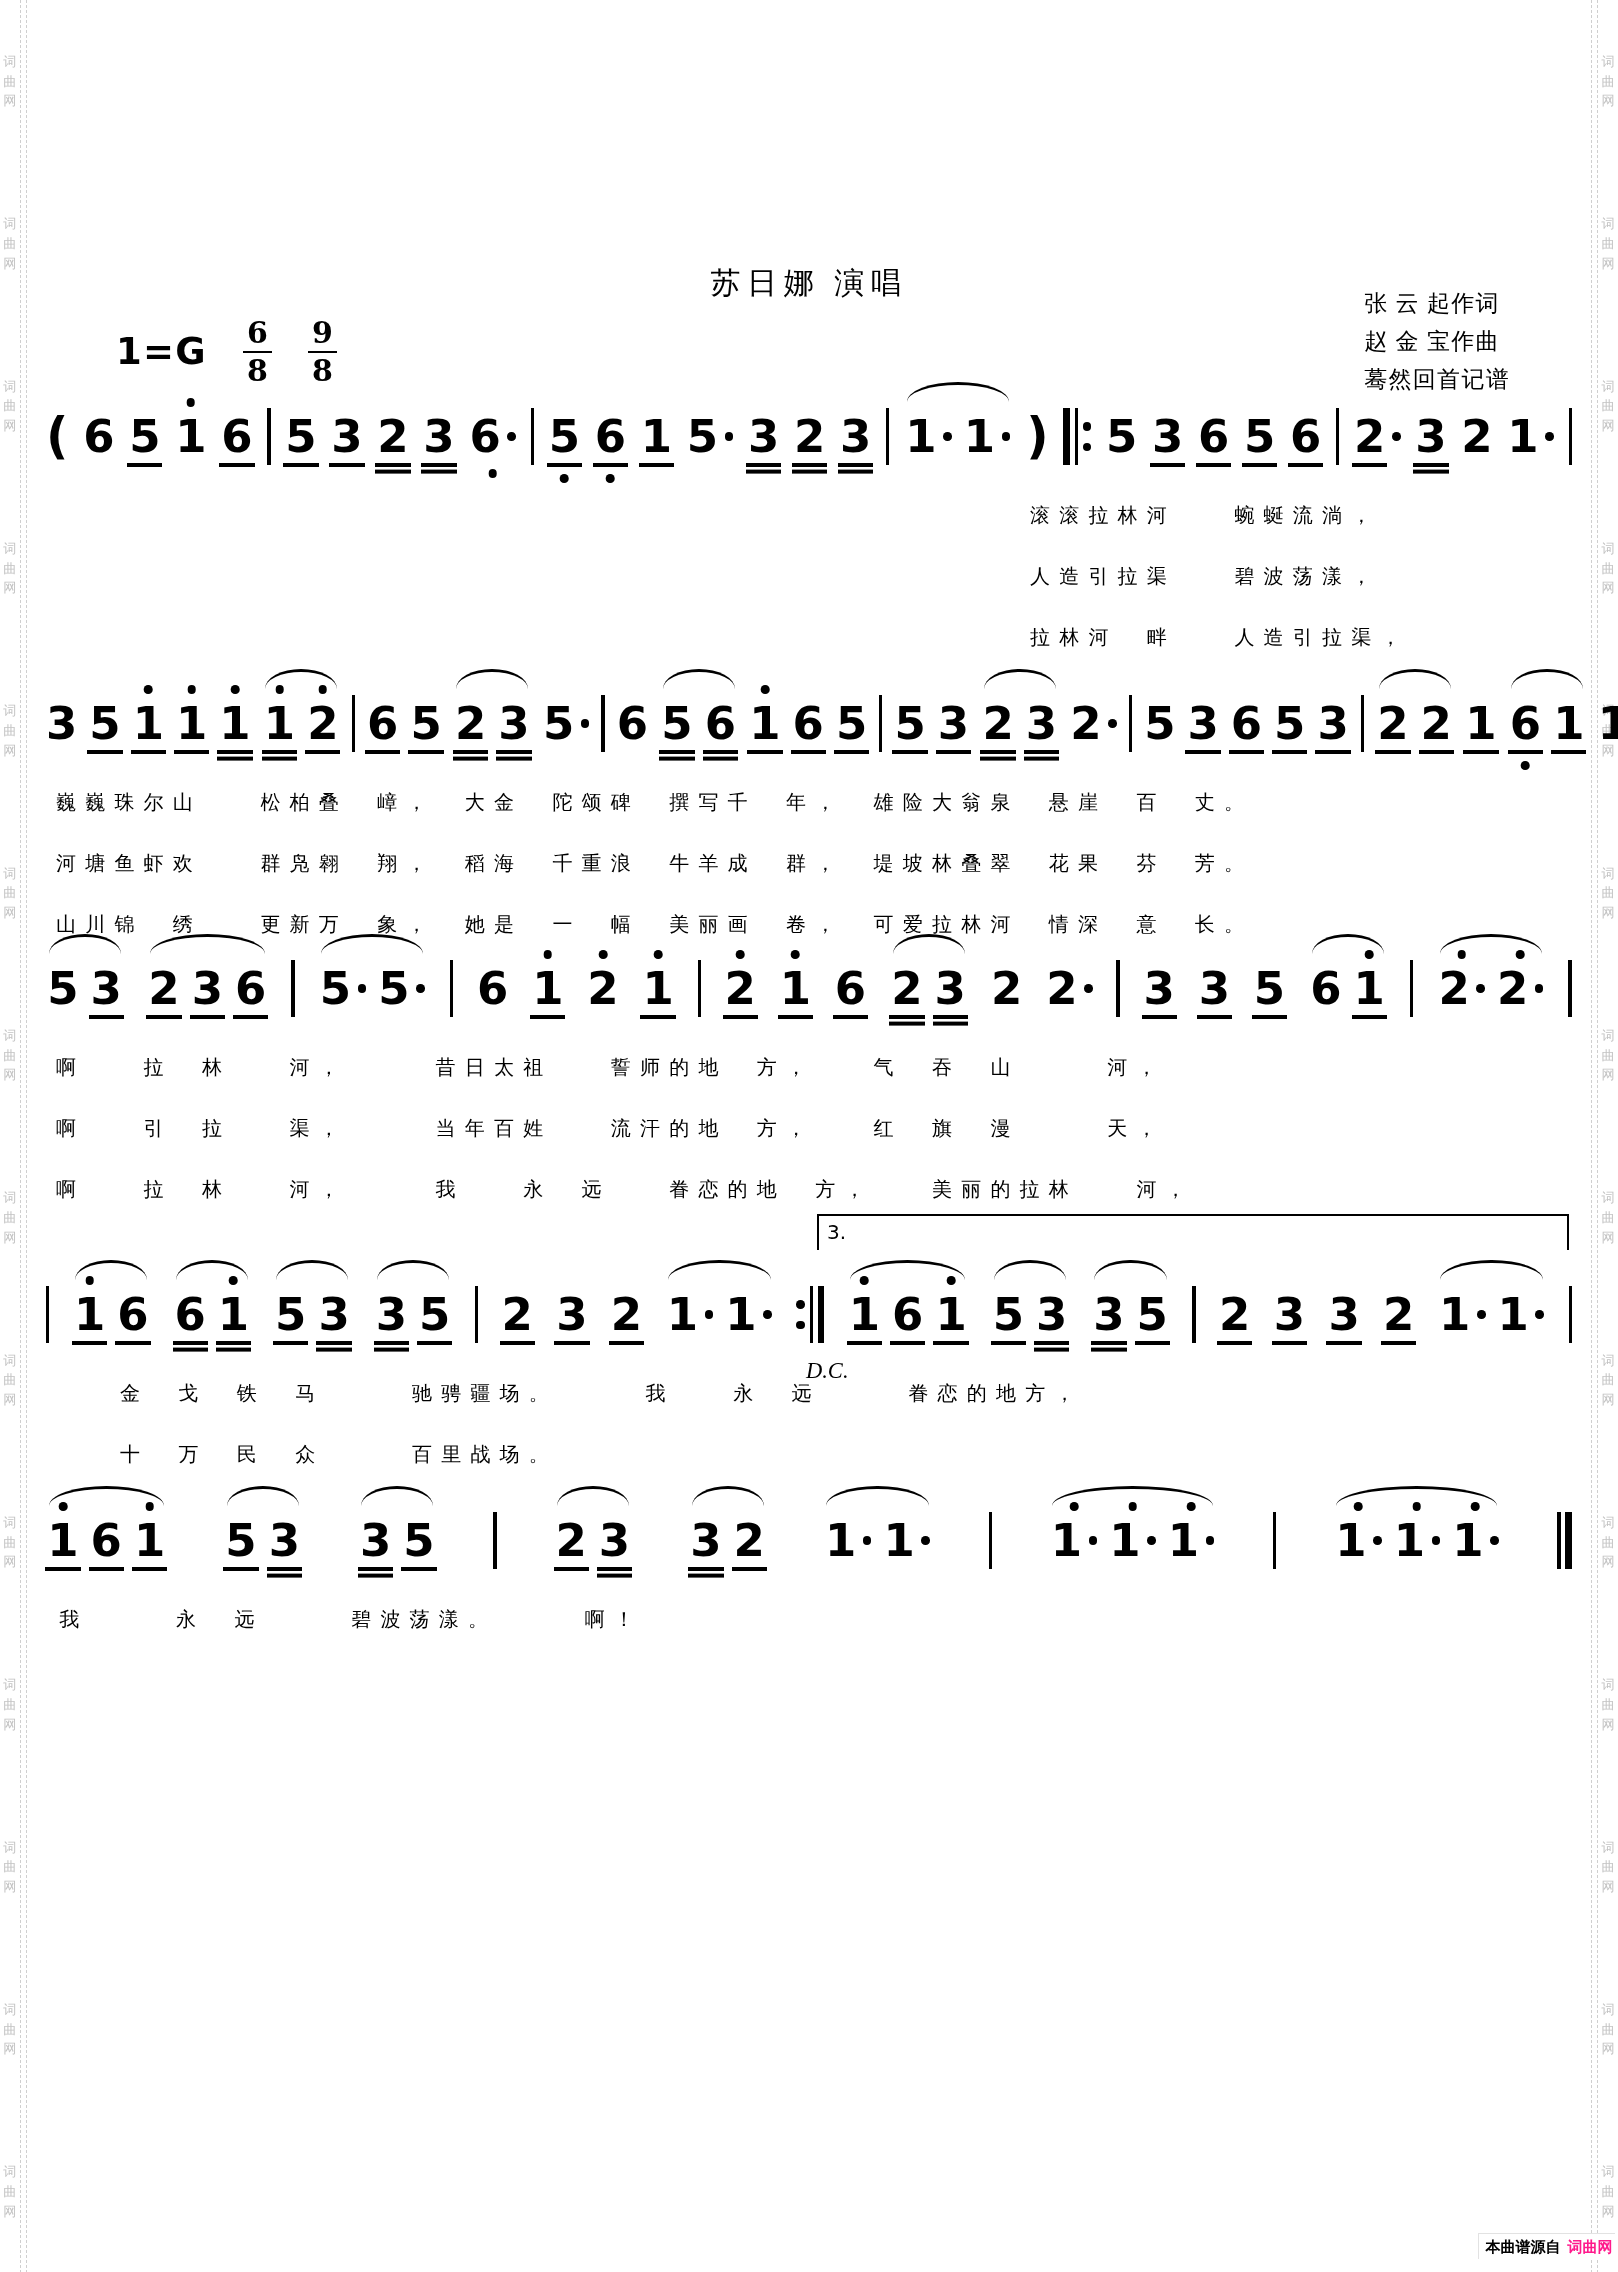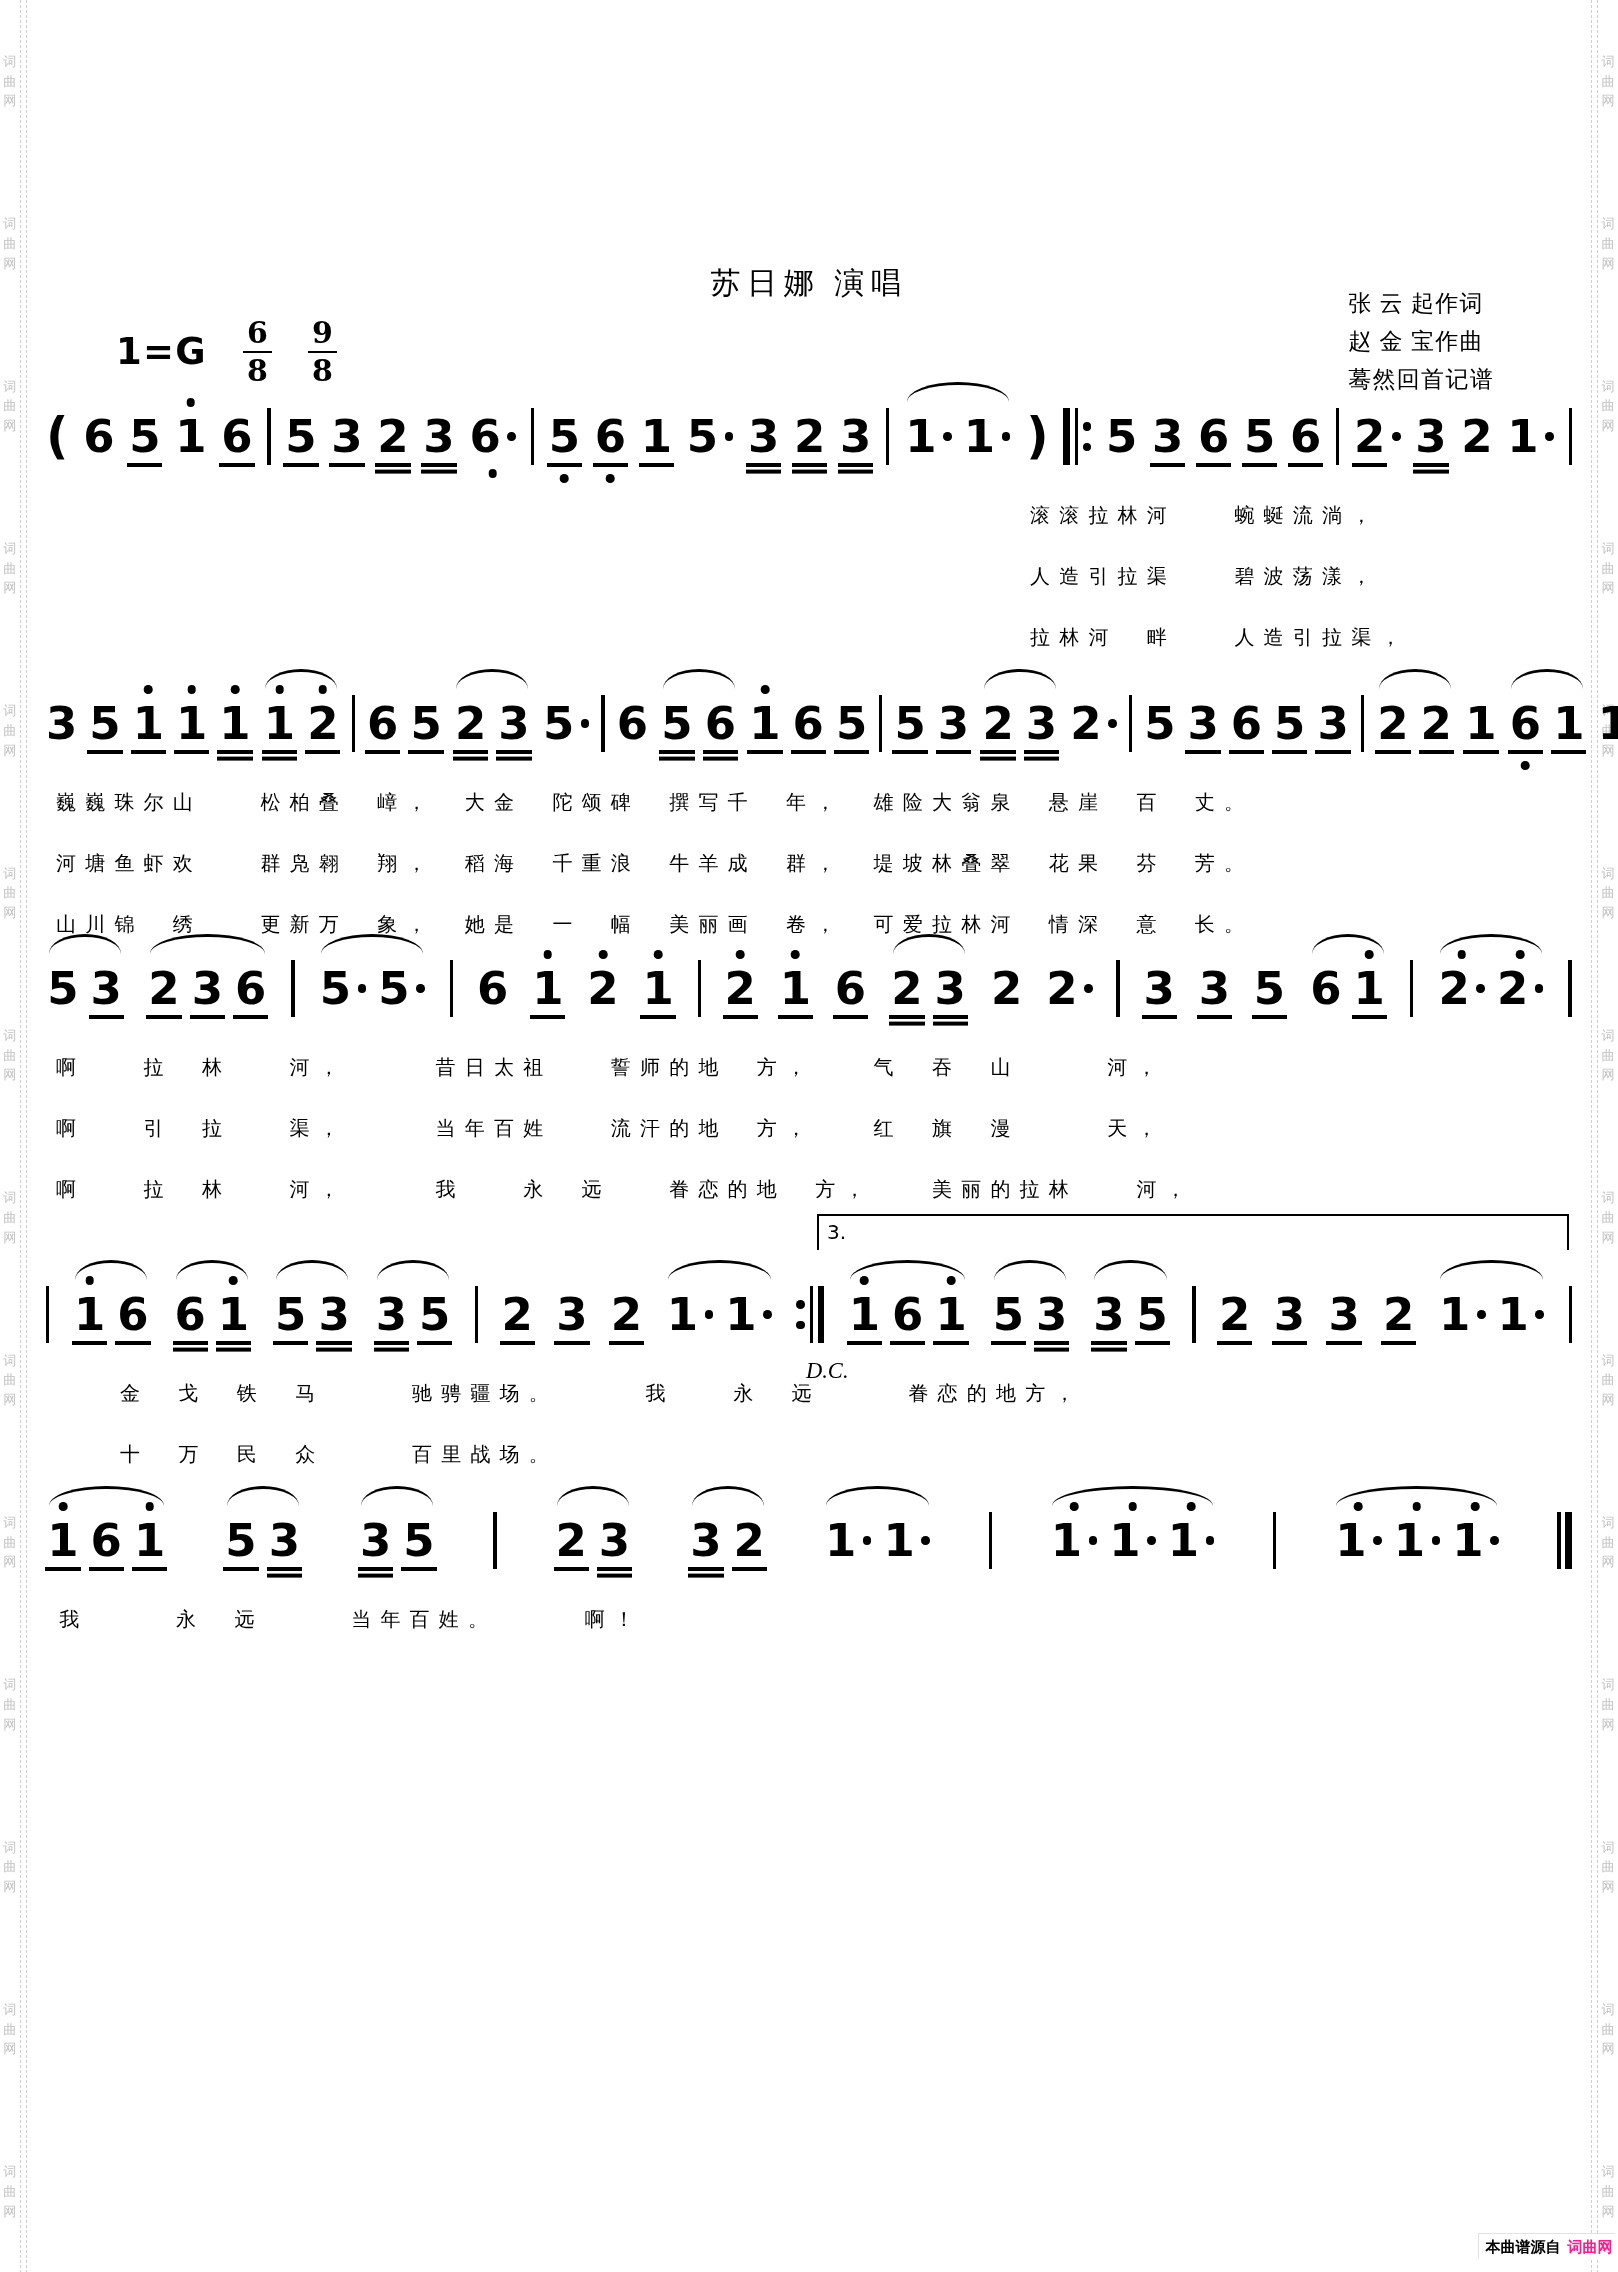--- a/index.html
+++ b/index.html
@@ -31,21 +31,21 @@
   .title {
     position:absolute; top:140px; left:0; right:0;
     text-align:center; font-size:61px; font-weight:bold;
     letter-spacing:34px; text-indent:34px;
   }
   .subtitle {
     position:absolute; top:263px; left:0; right:0;
     text-align:center; font-size:30px; letter-spacing:6.6px;
   }
   .credits {
-    position:absolute; top:285px; right:124px;
+    position:absolute; top:285px; right:108px;
     font-size:23px; line-height:38px; letter-spacing:1.3px; text-align:left;
   }
   .keysig {
     position:absolute; top:318px; left:116px;
     display:flex; align-items:center; gap:36px;
     font-family:"DejaVu Sans",sans-serif;
   }
   .keysig .keytext { font-size:37px; font-weight:600; letter-spacing:1.3px; }
   .frac { display:inline-flex; flex-direction:column; align-items:center; }
   .frac .fn { font-size:30px; font-weight:bold; line-height:1; font-family:"DejaVu Serif",serif; }
@@ -869,21 +869,21 @@
             <span class="tdot"></span>
             <span class="adot"></span>
           </span>
         </span>
         <span class="rgrp">
           <span class="bar"></span>
           <span class="bar thick"></span>
         </span>
       </div>
       <div class="lyrics" style="margin-left: 13.2px;">
-        <div class="lyric-row">我　　　永　远　　　当年百姓。　　　啊！</div>
+        <div class="lyric-row">我　　　永　远　　　碧波荡漾。　　　啊！</div>
       </div>
     </div>
 
   <div class="bottom-wm">
     <span>本曲谱源自</span>
     <span class="brand" style="color: rgb(255, 26, 140);">词曲网</span>
   </div>
 
 </div>
 

